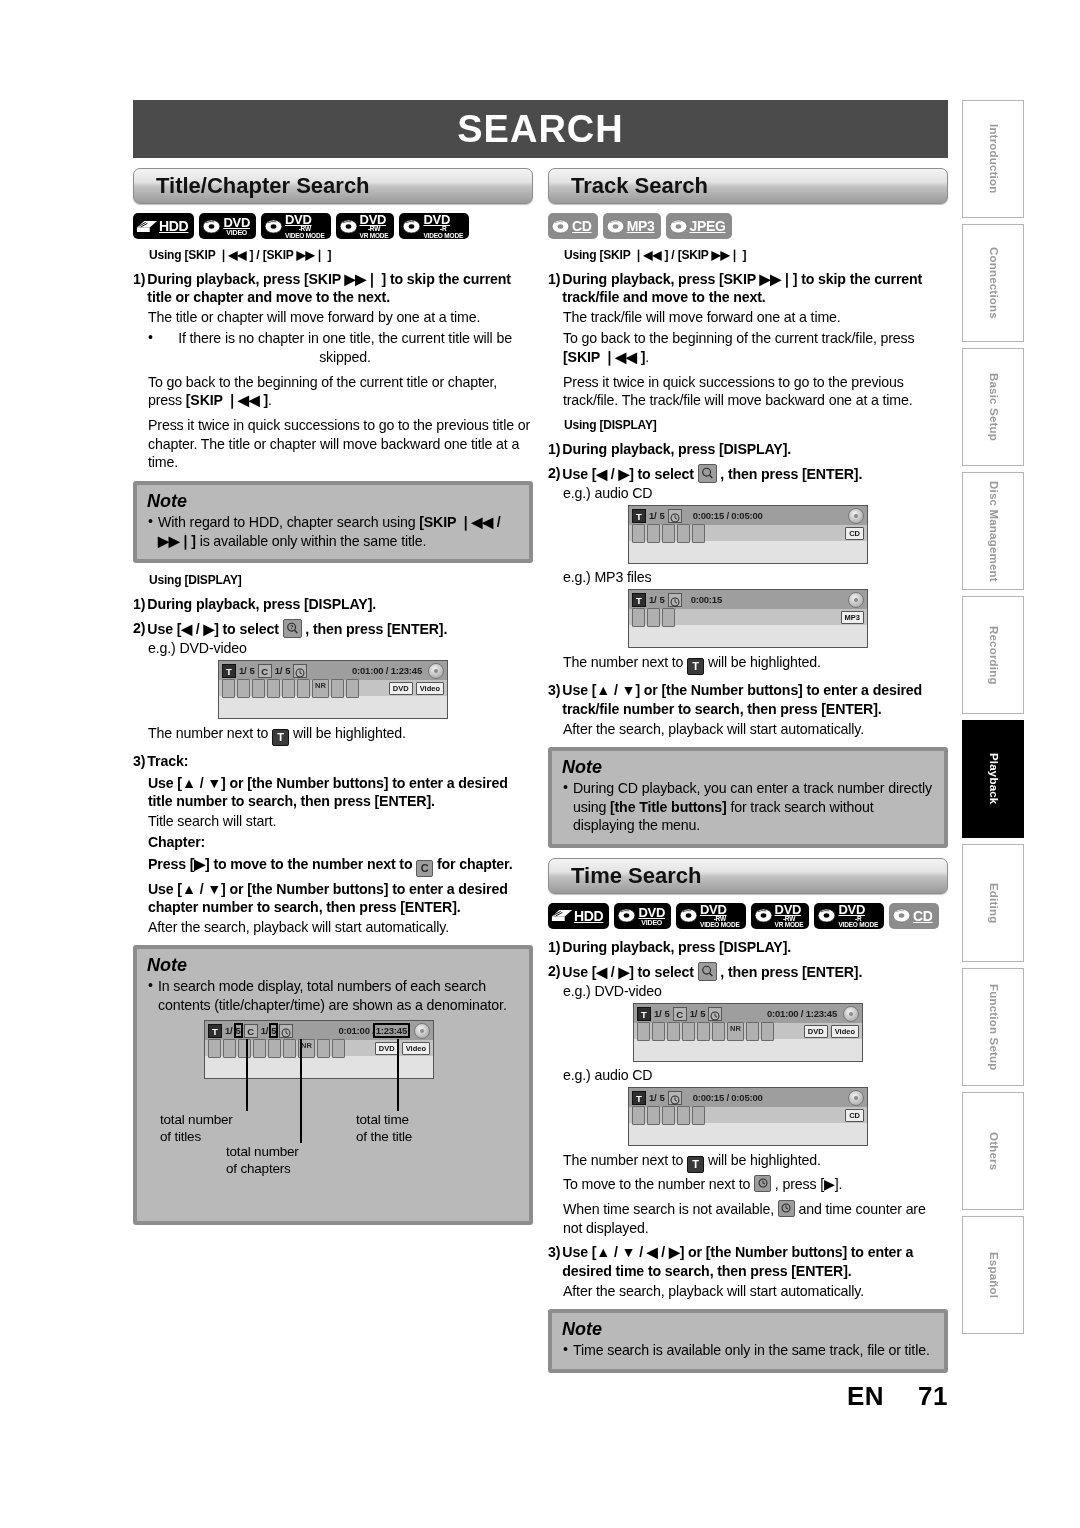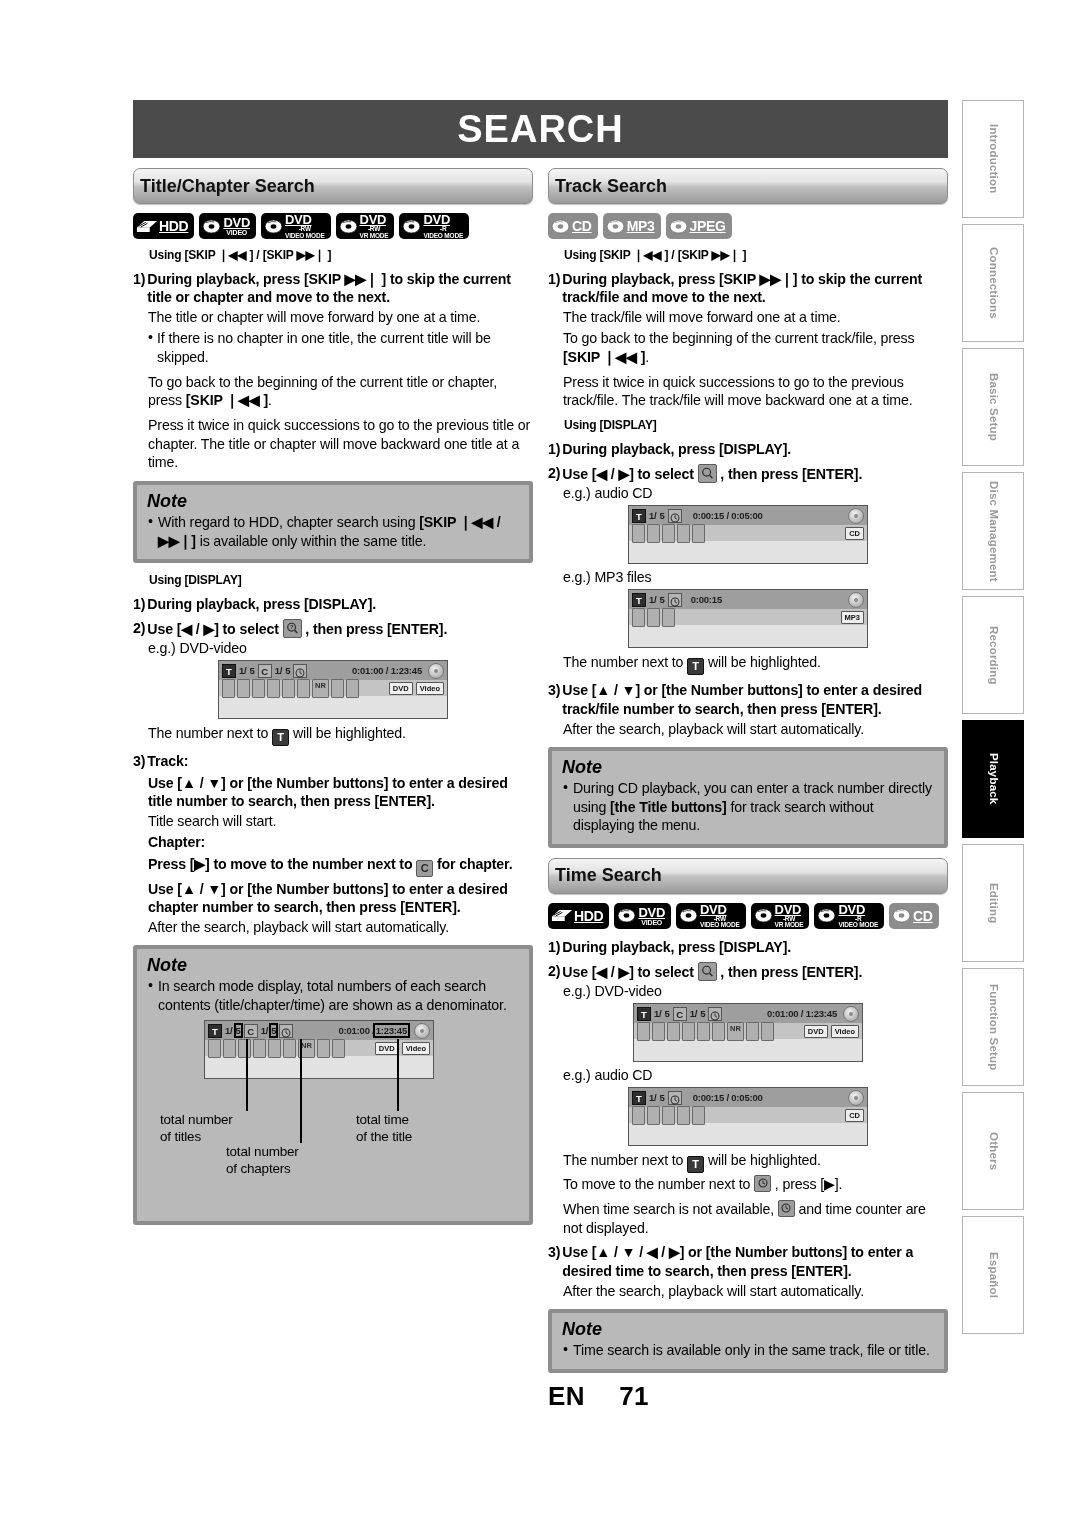--- a/index.html
+++ b/index.html
@@ -24,21 +24,21 @@
 
   
   .sect{
     width:400px;height:36px;border-radius:7px;
     background:linear-gradient(to bottom,#f4f4f4 0%,#e3e3e3 38%,#c2c2c2 52%,#9a9a9a 100%);
     border:1px solid #8e8e8e;
     display:flex;align-items:center;box-sizing:border-box;
     box-shadow:0 1px 1px rgba(0,0,0,.25);
     margin-bottom:9px;
   }
-  .sect span{font-size:18px;font-weight:bold;padding-left:6px;color:#111;}
+  .sect span{font-size:22px;font-weight:bold;padding-left:22px;color:#111;}
 
   
   .badges{display:flex;gap:5px;margin-bottom:9px;align-items:center;}
   .badge{
     height:26px;border-radius:5px;background:#000;color:#fff;
     display:flex;align-items:center;padding:0 6px 0 3px;box-sizing:border-box;
   }
   .badge.gray{background:#8c8c8c;}
   .disc{
     width:19px;height:15px;flex:0 0 auto;margin-right:2px;position:relative;
@@ -52,21 +52,21 @@
   .hddicon{width:22px;height:17px;margin-right:1px;flex:0 0 auto;}
 
   
   h3.using{font-size:12px;font-weight:bold;margin:8px 0 8px 16px;letter-spacing:-.2px;}
   .step{display:flex;margin:0 0 2px 0;font-size:14.2px;font-weight:bold;line-height:1.28;letter-spacing:-.15px;}
   .step .n{flex:0 0 auto;padding-right:2px;}
   .step .s{flex:1 1 auto;}
   p.body{font-size:14.2px;line-height:1.32;margin:1px 0 6px 0;letter-spacing:-.15px;}
   p.body.tight{margin-bottom:2px;}
   p.ind{margin-left:15px;}
-  ul.dots{margin:0 0 6px 0;padding:0 0 0 15px;list-style:none;}
+  ul.dots{margin:0 0 6px 0;padding:0 0 0 15px;list-style:none;text-align:center;}
   ul.dots li{font-size:14.2px;line-height:1.32;position:relative;padding-left:9px;letter-spacing:-.15px;}
   ul.dots li:before{content:"\2022";position:absolute;left:0;top:-1px;}
   .b{font-weight:bold;}
   .egl{font-size:14.2px;margin:1px 0 4px 15px;letter-spacing:-.15px;}
   .sub-b{font-size:14.2px;font-weight:bold;line-height:1.3;margin:3px 0 1px 15px;letter-spacing:-.15px;}
 
   
   .note{
     background:#b9b9b9;border:4px solid #8d8d8d;border-radius:3px;
     padding:6px 10px 9px 10px;margin:9px 0 10px 0;box-sizing:border-box;
@@ -156,21 +156,21 @@
     writing-mode:vertical-rl;
     font-size:11.5px;font-weight:bold;color:#9a9a9a;letter-spacing:.2px;
     text-align:center;line-height:1.15;
   }
   .tab.active{background:#000;border-color:#000;}
   .tab.active .txt{color:#fff;}
 
   
   .footer{
     position:absolute;left:548px;top:1381px;width:400px;
-    text-align:left;font-size:26px;font-weight:bold;letter-spacing:.5px;
+    text-align:right;font-size:26px;font-weight:bold;letter-spacing:.5px;
   }
   .footer .en{margin-right:34px;}
 </style>
 </head>
 <body>
 
 <div class="page">
 
   <div class="head-bar">
     <div class="t">SEARCH</div>

